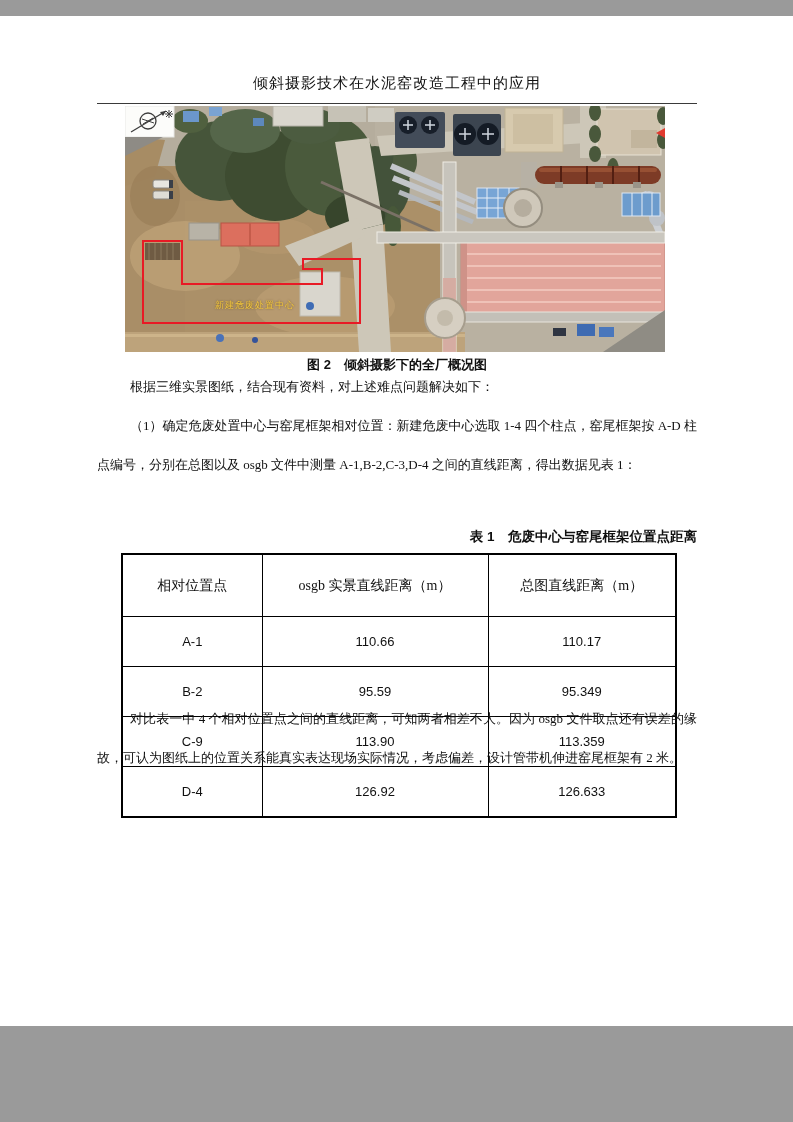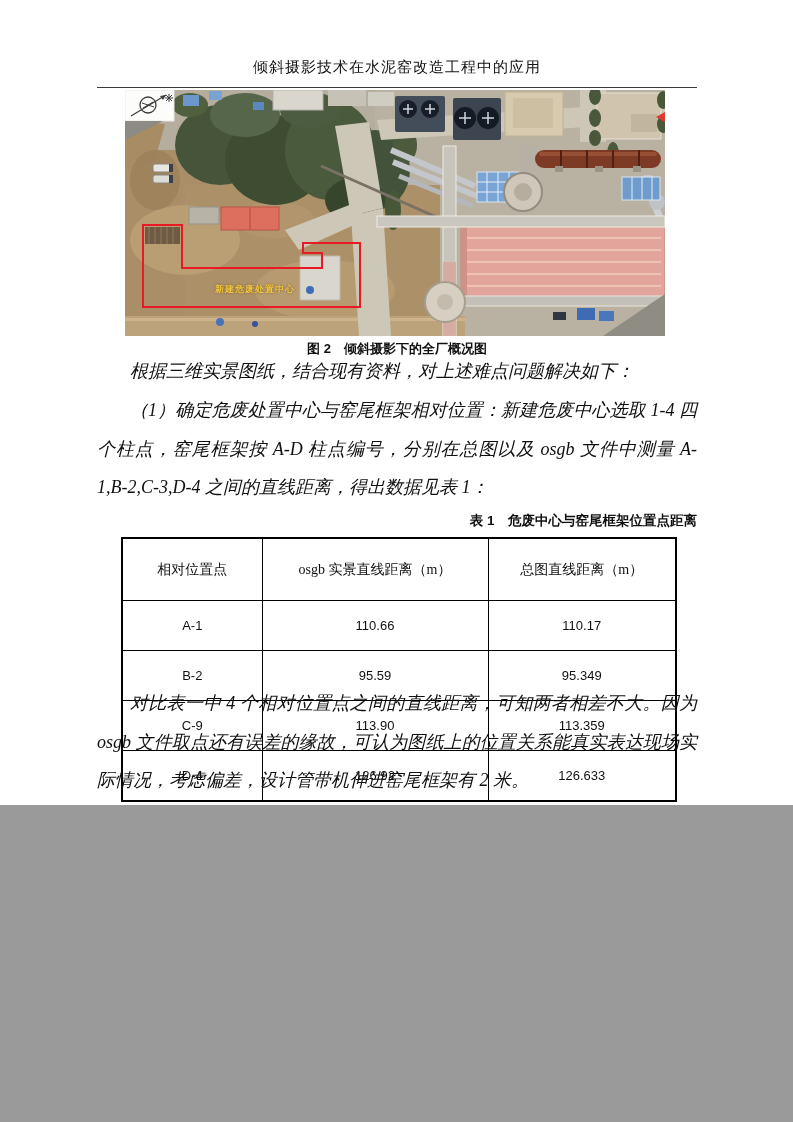--- a/index.html
+++ b/index.html
@@ -1,39 +1,39 @@
 <!DOCTYPE html>
 <html><head>
 <meta charset="utf-8">
 <style>
   html,body{margin:0;padding:0;background:#9a9a9a;}
   .page{
-    position:relative;width:793px;height:805px;margin:0 auto;background:#ffffff;
+    position:relative;width:793px;height:1010px;margin:16px auto;background:#ffffff;
     font-family:"Liberation Serif","DejaVu Serif",serif;color:#101010;overflow:hidden;
   }
   .header-title{
     position:absolute;top:58px;left:97px;width:600px;text-align:center;
     font-size:15px;letter-spacing:1px;
   }
   .header-rule{position:absolute;top:87px;left:97px;width:600px;height:1px;background:#3a3a3a;}
   .figure-wrap{position:absolute;top:90px;left:125px;width:540px;height:246px;}
   .figure-wrap svg{display:block;}
   .site-label{
     position:absolute;left:82px;top:193px;width:96px;text-align:center;
     font-family:"Liberation Sans","DejaVu Sans",sans-serif;
-    font-size:9px;font-weight:bold;color:#f3c83e;letter-spacing:1px;white-space:nowrap;
+    font-size:9px;font-weight:normal;color:#f3c83e;letter-spacing:1px;white-space:nowrap;
     text-shadow:0 0 2px rgba(90,60,20,.8);
   }
   .figure-caption{
     position:absolute;top:340px;left:97px;width:600px;text-align:center;
     font-family:"Liberation Sans","DejaVu Sans",sans-serif;font-weight:bold;font-size:13px;
   }
   .para{
     position:absolute;left:97px;width:600px;text-align:justify;
-    font-size:18px;line-height:38.5px;text-indent:33px;margin:0;font-style:italic;
+    font-size:13px;line-height:38.5px;text-indent:33px;margin:0;
   }
   .p-intro{top:352px;}
   .p-item1{top:391px;}
   .p-analysis{top:684px;}
   .p-item2{top:801px;line-height:37px;}
   .table-caption{
     position:absolute;top:512px;left:97px;width:600px;text-align:right;
     font-family:"Liberation Sans","DejaVu Sans",sans-serif;font-weight:bold;font-size:13.5px;
   }
   table.data-table{

